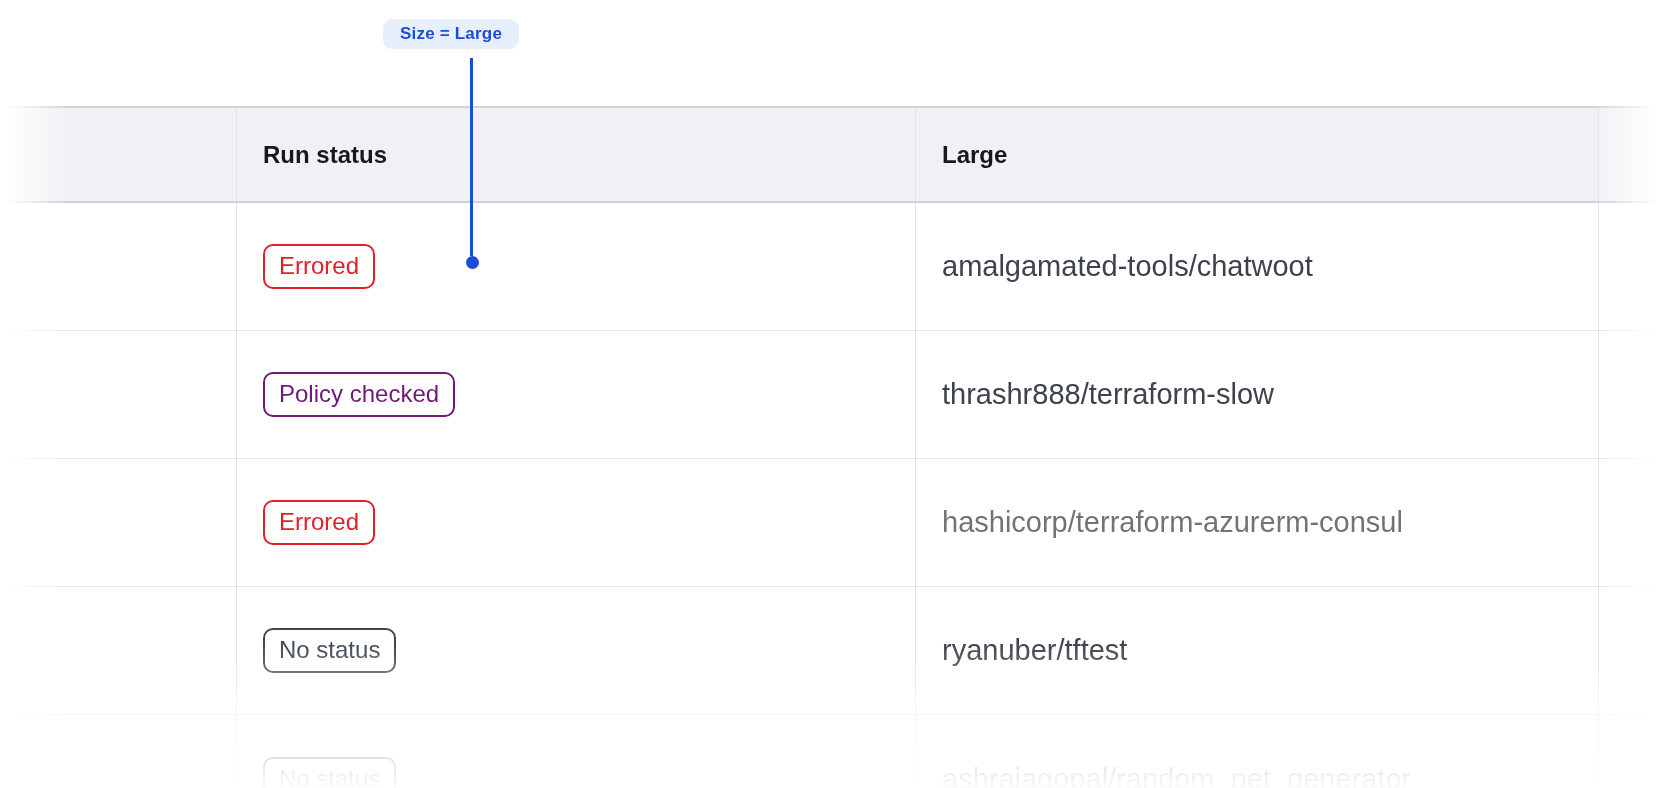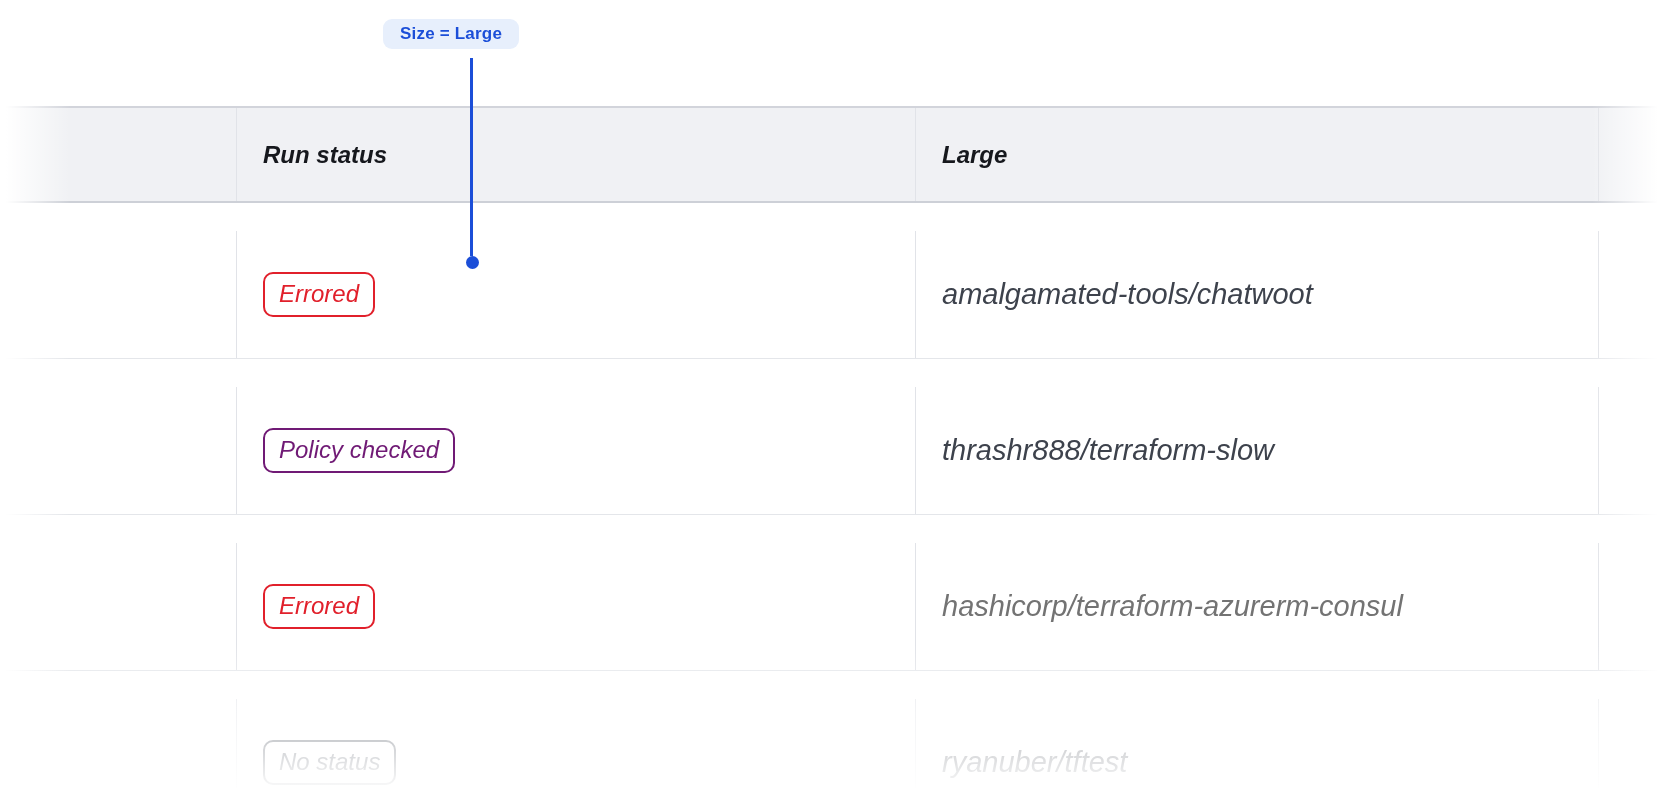--- a/index.html
+++ b/index.html
@@ -35,29 +35,27 @@
   .thead{
     display:flex; height:97px; box-sizing:border-box;
     background:#f0f1f4;
     border-top:2px solid #d2d4db;
     border-bottom:2px solid #cdd0d7;
   }
   .row{
     display:flex; height:128px; box-sizing:border-box;
     background:#fff;
     border-bottom:1.5px solid #e4e6ea;
-    margin-top:28px;
   }
   .row:last-child{border-bottom:none;}
   .cell{
     box-sizing:border-box;
     display:flex; align-items:center;
     padding-left:26px;
     overflow:hidden;
-    font-style:italic;
   }
   .c1{width:237px; border-right:1.5px solid #e1e3e8;}
   .c2{width:679px; border-right:1.5px solid #e1e3e8;}
   .c3{width:683px; border-right:1.5px solid #e1e3e8;}
   .c4{flex:1;}
   .thead .cell{font-size:24px; font-weight:700; color:#16181d;}
   .repo{font-size:29px; color:#3d424c;}
 
   .badge{
     display:inline-block;

